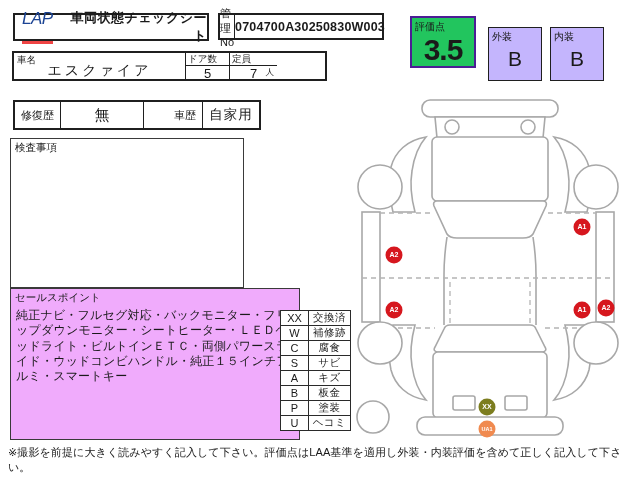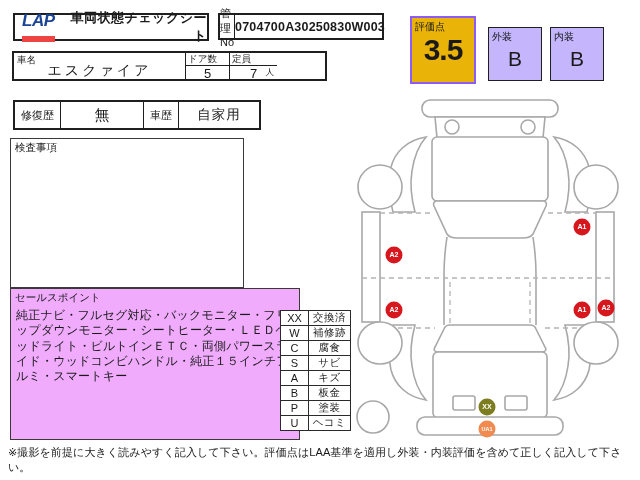--- a/index.html
+++ b/index.html
@@ -3,26 +3,26 @@
 <meta charset="utf-8">
 <style>
   html,body{margin:0;padding:0;background:#fff;}
   #sheet{
     position:relative;width:640px;height:480px;background:#ffffff;
     font-family:"Liberation Sans","DejaVu Sans",sans-serif;color:#1a1a1a;overflow:hidden;
   }
   .abs{position:absolute;box-sizing:border-box;}
   
   .lap-box{left:13px;top:13px;width:196px;height:28px;border:2px solid #1f1f1f;display:flex;align-items:center;padding-left:7px;background:#fff;}
-  .logo{font-style:italic;font-weight:bold;font-size:17px;letter-spacing:-0.5px;color:#1c4494;line-height:1;border-bottom:6px solid #ef4444;padding-bottom:7px;}
+  .logo{font-style:italic;font-weight:normal;font-size:17px;letter-spacing:-0.5px;color:#1c4494;line-height:1;border-bottom:3px solid #ef4444;padding-bottom:14px;}
   .sheet-title{font-size:13px;font-weight:bold;margin-left:7px;letter-spacing:0.5px;text-align:right;}
   .mgmt-box{left:218px;top:13px;width:166px;height:27px;border:2px solid #1f1f1f;display:flex;background:#fff;}
   .mgmt-label{width:46px;border-right:1.5px solid #1f1f1f;font-size:11px;display:flex;align-items:center;justify-content:center;}
   .mgmt-value{flex:1;font-size:12.5px;font-weight:600;display:flex;align-items:center;justify-content:center;letter-spacing:0.2px;}
-  .rating-box{left:410px;top:16px;width:66px;height:68px;border:2px solid #8b5cf6;background:#eab308;}
+  .rating-box{left:410px;top:16px;width:66px;height:52px;border:2px solid #4c1d95;background:#22c55e;}
   .box-label{font-size:10px;padding:2px 0 0 3px;}
   .rating-value{font-size:30px;font-weight:600;text-align:center;line-height:1;margin-top:1px;letter-spacing:-1px;}
   .score-box{width:54px;height:54px;border:1.5px solid #1f1f1f;background:#c4b5fd;}
   .score-ext{left:488px;top:27px;}
   .score-int{left:550px;top:27px;}
   .score-value{font-size:21px;text-align:center;margin-top:3px;}
   
   .veh-row{left:12px;top:51px;width:315px;height:30px;border:2px solid #1f1f1f;display:flex;background:#fff;}
   .veh-name{flex:0 0 171px;position:relative;border-right:1.5px solid #1f1f1f;}
   .cell-label{position:absolute;top:1px;left:3px;font-size:9.5px;}
@@ -34,21 +34,21 @@
   .veh-col-cap{width:47px;position:relative;}
   .veh-col-head{font-size:9.5px;height:12px;line-height:12px;padding-left:2px;border-bottom:1px solid #1f1f1f;}
   .veh-col-val{flex:1;display:flex;align-items:center;justify-content:center;font-size:13px;}
   .cap-unit{position:absolute;right:3px;bottom:0px;font-size:8.5px;}
   
   .hist-row{left:13px;top:100px;width:248px;height:30px;border:2px solid #1f1f1f;display:flex;background:#fff;}
   .hist-row>div{display:flex;align-items:center;justify-content:center;border-right:1.5px solid #1f1f1f;}
   .hist-row>div:last-child{border-right:none;}
   .h-lab1{width:45px;font-size:11px;}
   .h-val1{width:82px;font-size:15px;}
-  .h-lab2{width:34px;font-size:11px;}
+  .h-lab2{width:34px;font-size:11px;margin-left:24px;}
   .h-val2{flex:1;font-size:13.5px;letter-spacing:1px;}
   
   .insp-box{left:10px;top:138px;width:234px;height:150px;border:1.5px solid #3a3a3a;background:#fff;}
   .sales-box{left:10px;top:288px;width:290px;height:152px;border:1.5px solid #3a3a3a;background:#f0abfc;}
   .area-label{font-size:10.5px;padding:2px 0 0 4px;}
   .sales-text{font-size:12px;line-height:1.28;padding:3px 5px 0 5px;letter-spacing:0.2px;}
   
   .legend{left:280px;top:310px;border-collapse:collapse;background:#fff;}
   .legend td{border:1.5px solid #2a2a2a;text-align:center;padding:0;}
   .legend .code{width:27px;height:14px;font-size:11px;}

